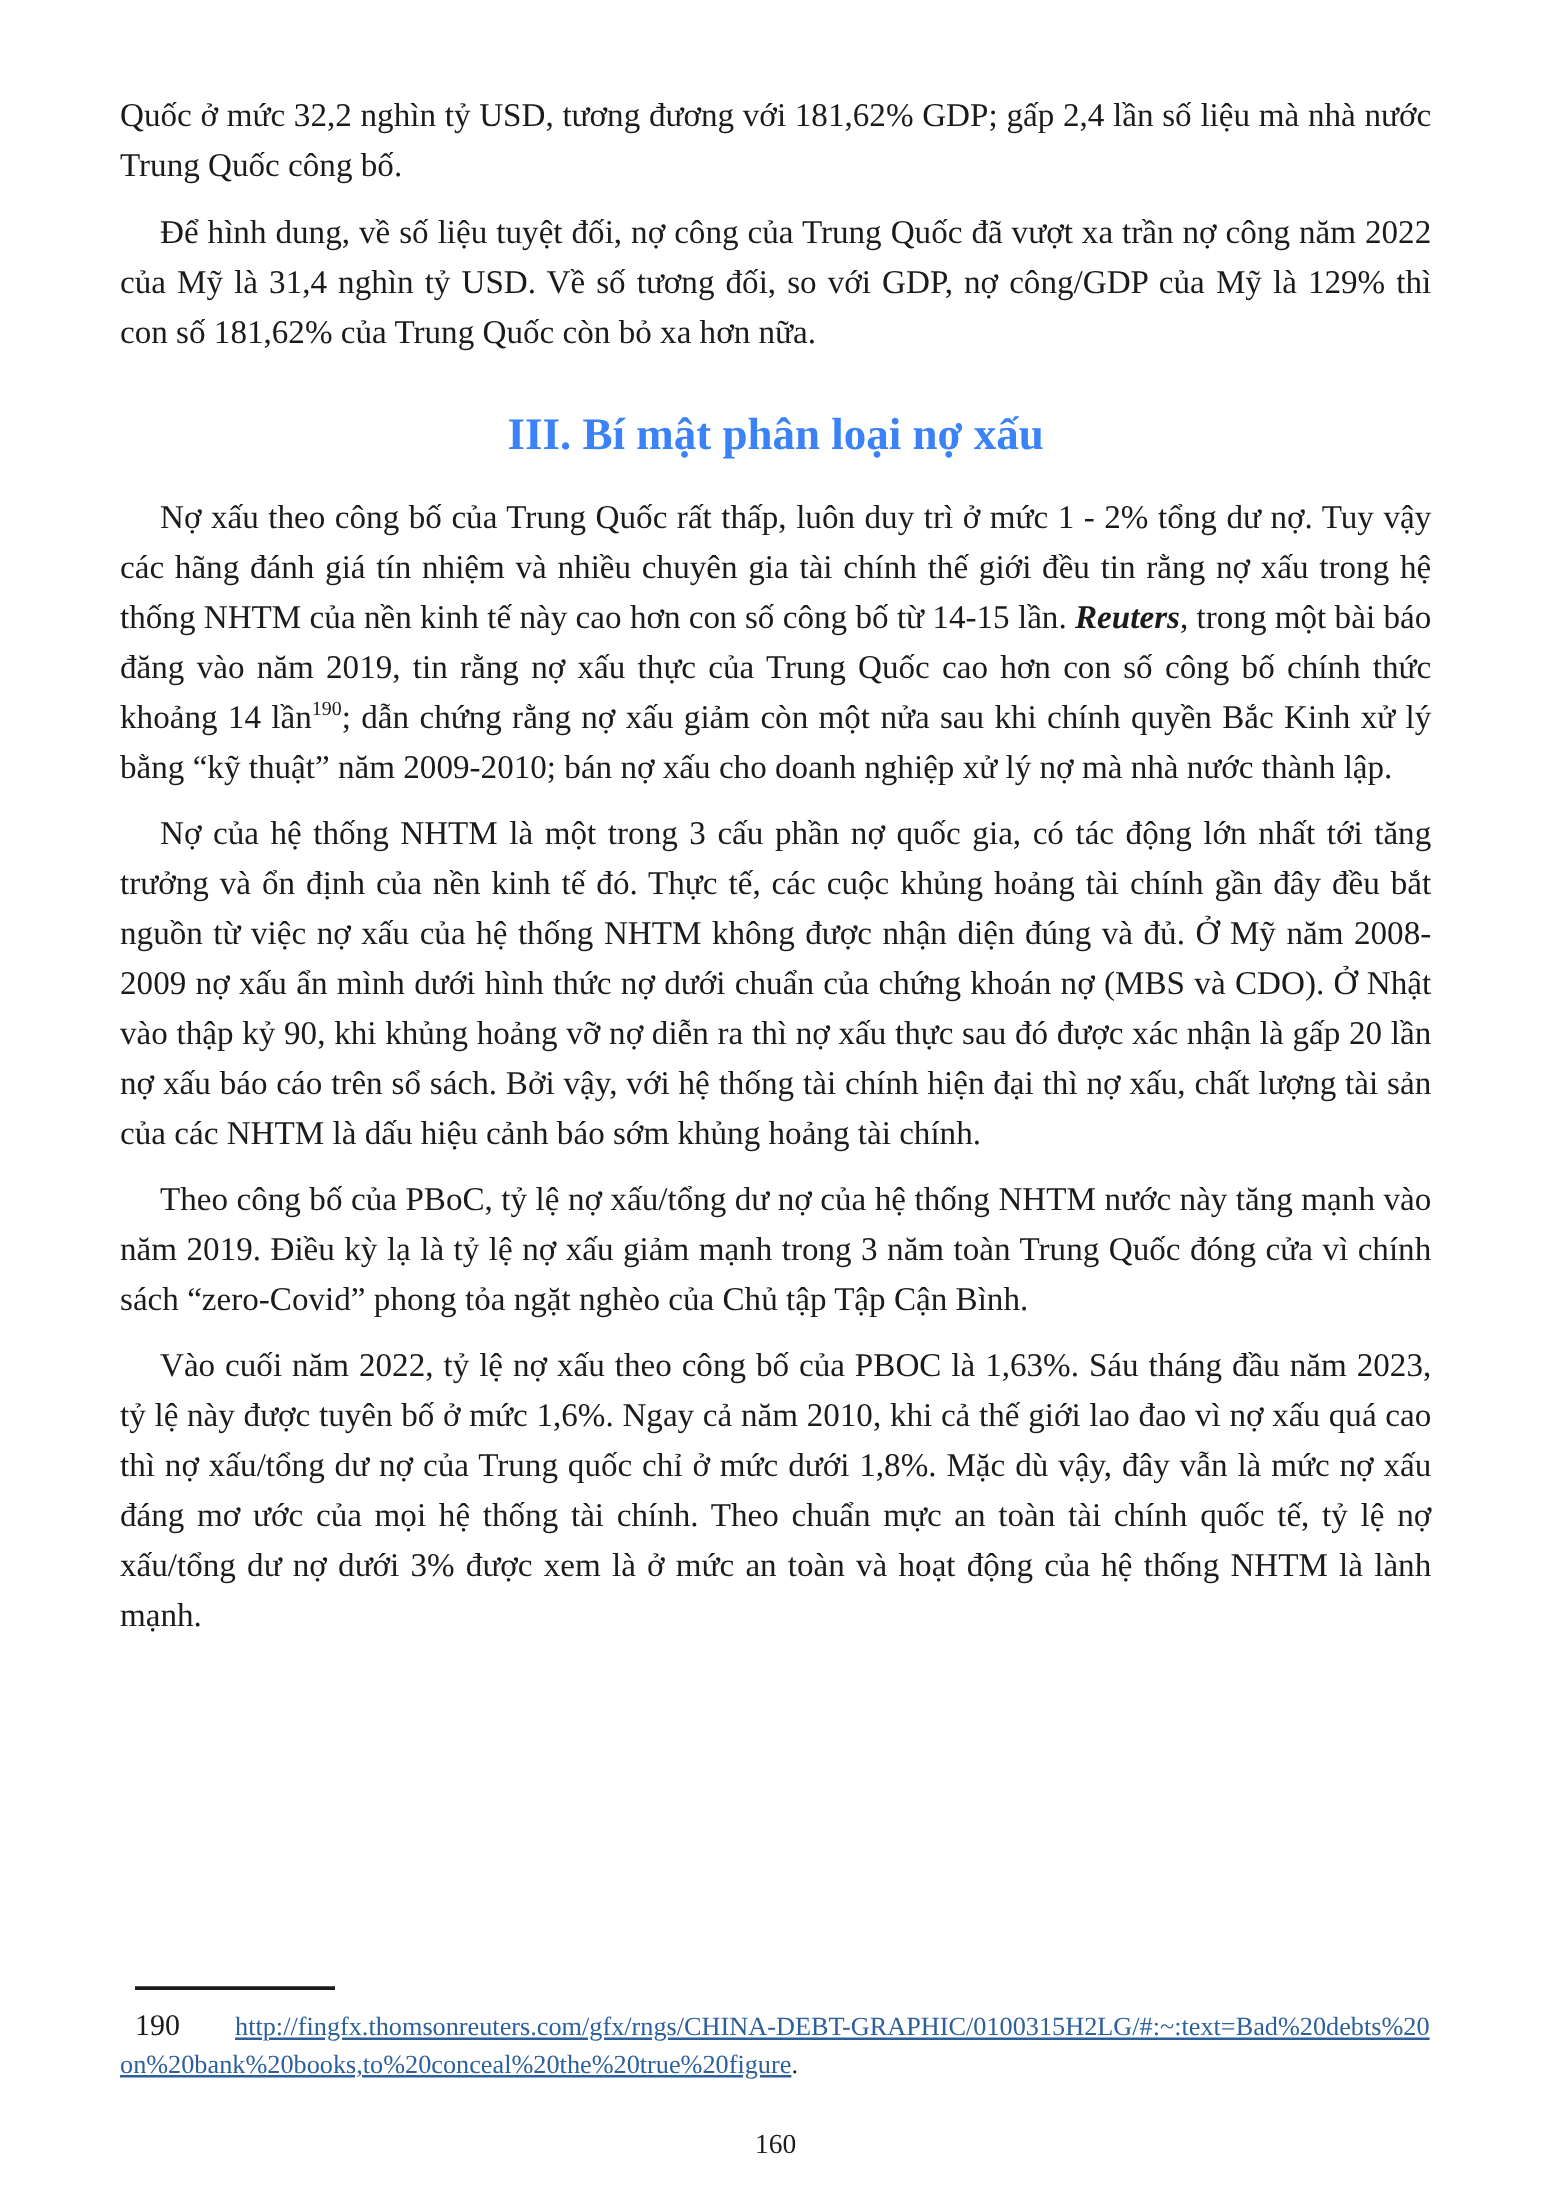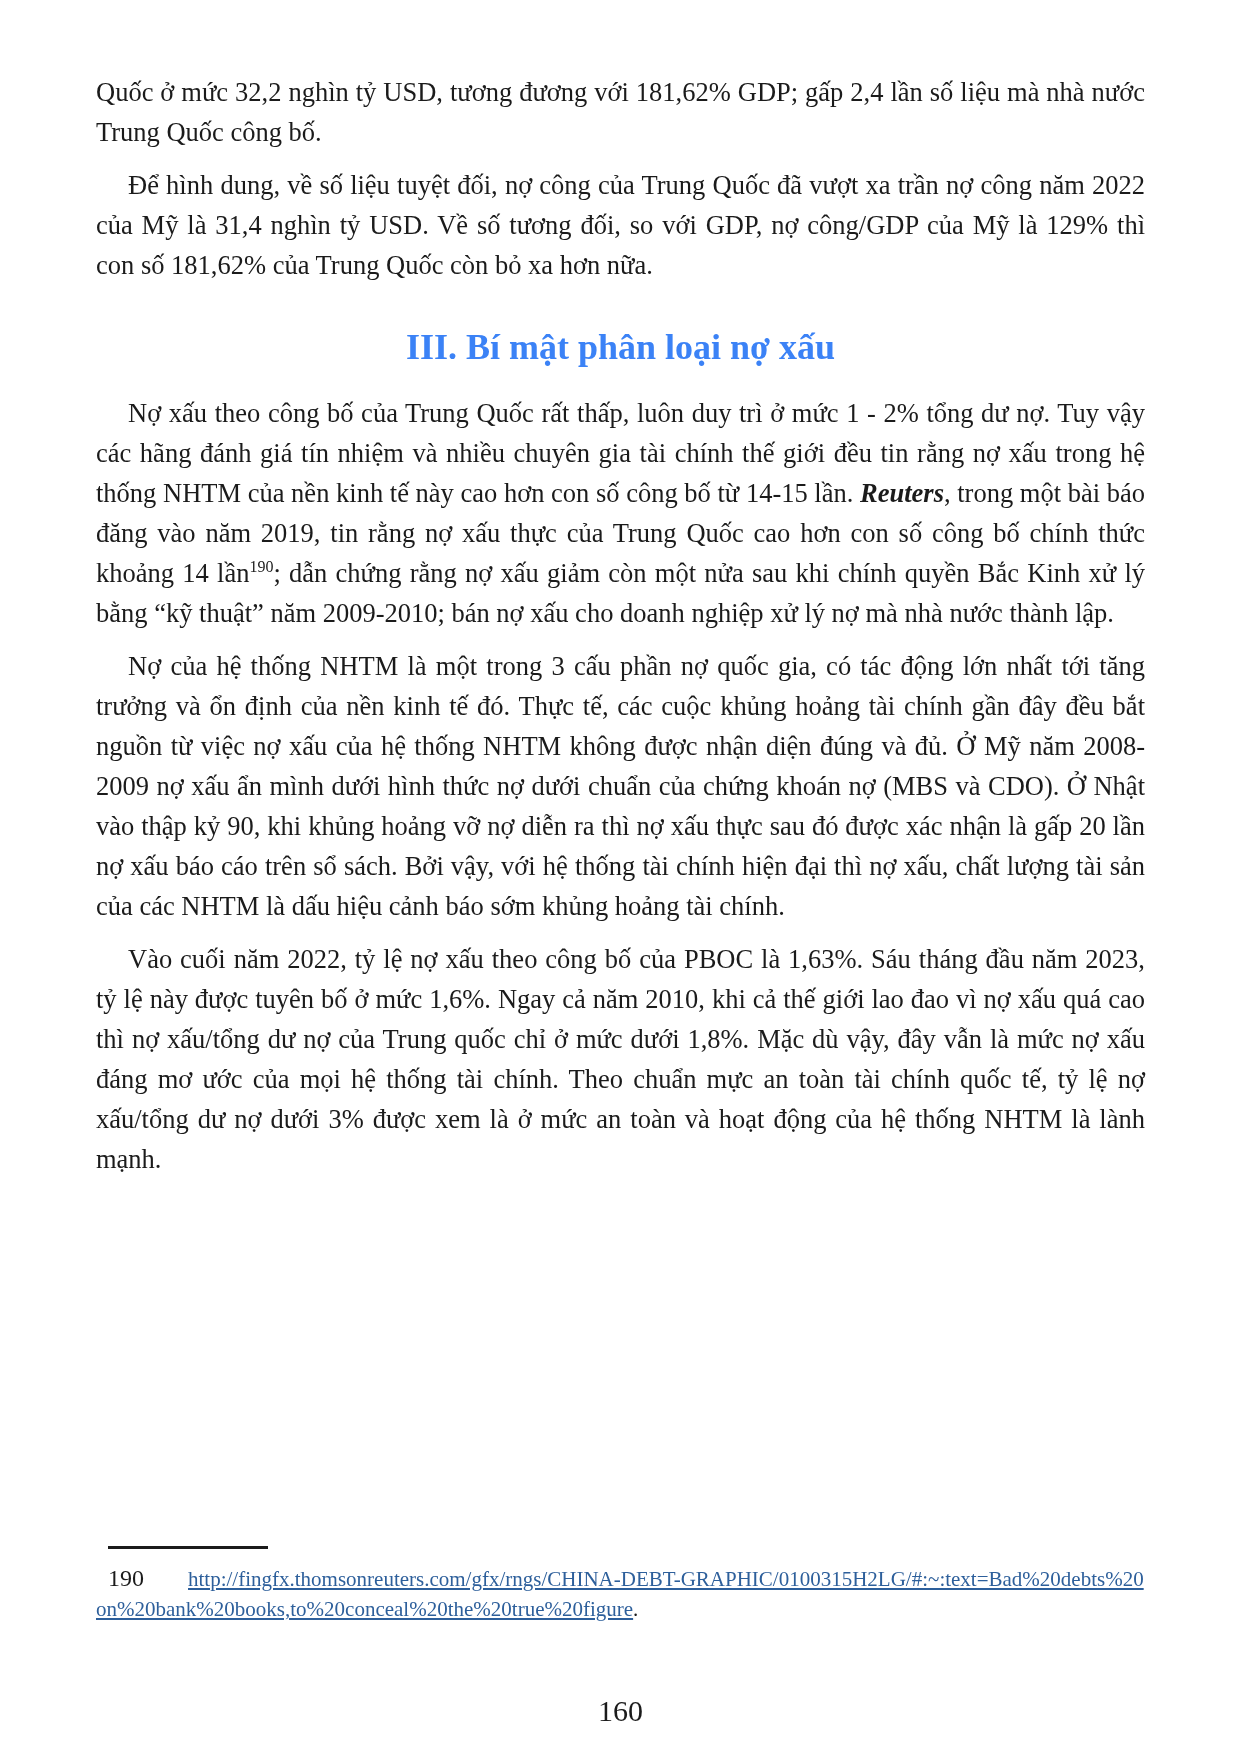--- a/index.html
+++ b/index.html
@@ -14,21 +14,20 @@
     font-family: "Liberation Serif", "DejaVu Serif", serif;
     color: #1b1b1b;
   }
   .page {
     box-sizing: border-box;
     width: 1241px;
     height: 1754px;
     padding: 72px 96px 26px 96px;
     display: flex;
     flex-direction: column;
-    gap: 34px;
   }
   .body-text {
     font-size: 26.5px;
     line-height: 40px;
     text-align: justify;
   }
   p.para {
     margin: 0 0 13px 0;
     text-indent: 32px;
   }
@@ -83,21 +82,21 @@
   .footnote a.fn-link {
     color: #2d5f9b;
     text-decoration: underline;
     text-decoration-color: #2d5f9b;
     cursor: pointer;
     text-align: right;
   }
   .footnote .fn-suffix { color: #1b1b1b; }
   .page-number {
     text-align: center;
-    font-size: 30px;
+    font-size: 22px;
     margin-top: 36px;
     color: #1b1b1b;
   }
 </style>
 </head>
 <body>
 
 <div class="page">
 
   <div class="body-text">
@@ -107,20 +106,21 @@
     <p class="para">Để hình dung, về số liệu tuyệt đối, nợ công của Trung Quốc đã vượt xa trần nợ công năm 2022 của Mỹ là 31,4 nghìn tỷ USD. Về số tương đối, so với GDP, nợ công/GDP của Mỹ là 129% thì con số 181,62% của Trung Quốc còn bỏ xa hơn nữa.</p>
 
 
     <h1 class="chapter-heading">III. Bí mật phân loại nợ xấu</h1>
 
     <p class="para"><span>Nợ xấu theo công bố của Trung Quốc rất thấp, luôn duy trì ở mức 1 - 2% tổng dư nợ. Tuy vậy các hãng đánh giá tín nhiệm và nhiều chuyên gia tài chính thế giới đều tin rằng nợ xấu trong hệ thống NHTM của nền kinh tế này cao hơn con số công bố từ 14-15 lần. </span><span class="italic">Reuters</span><span>, trong một bài báo đăng vào năm 2019, tin rằng nợ xấu thực của Trung Quốc cao hơn con số công bố chính thức khoảng 14 lần</span><sup class="fn-ref">190</sup><span>; dẫn chứng rằng nợ xấu giảm còn một nửa sau khi chính quyền Bắc Kinh xử lý bằng “kỹ thuật” năm 2009-2010; bán nợ xấu cho doanh nghiệp xử lý nợ mà nhà nước thành lập.</span></p>
 
     <p class="para">Nợ của hệ thống NHTM là một trong 3 cấu phần nợ quốc gia, có tác động lớn nhất tới tăng trưởng và ổn định của nền kinh tế đó. Thực tế, các cuộc khủng hoảng tài chính gần đây đều bắt nguồn từ việc nợ xấu của hệ thống NHTM không được nhận diện đúng và đủ. Ở Mỹ năm 2008-2009 nợ xấu ẩn mình dưới hình thức nợ dưới chuẩn của chứng khoán nợ (MBS và CDO). Ở Nhật vào thập kỷ 90, khi khủng hoảng vỡ nợ diễn ra thì nợ xấu thực sau đó được xác nhận là gấp 20 lần nợ xấu báo cáo trên sổ sách. Bởi vậy, với hệ thống tài chính hiện đại thì nợ xấu, chất lượng tài sản của các NHTM là dấu hiệu cảnh báo sớm khủng hoảng tài chính.</p>
 
 
+    <p class="para">Theo công bố của PBoC, tỷ lệ nợ xấu/tổng dư nợ của hệ thống NHTM nước này tăng mạnh vào năm 2019. Điều kỳ lạ là tỷ lệ nợ xấu giảm mạnh trong 3 năm toàn Trung Quốc đóng cửa vì chính sách “zero-Covid” phong tỏa ngặt nghèo của Chủ tập Tập Cận Bình.</p>
 
     <p class="para">Vào cuối năm 2022, tỷ lệ nợ xấu theo công bố của PBOC là 1,63%. Sáu tháng đầu năm 2023, tỷ lệ này được tuyên bố ở mức 1,6%. Ngay cả năm 2010, khi cả thế giới lao đao vì nợ xấu quá cao thì nợ xấu/tổng dư nợ của Trung quốc chỉ ở mức dưới 1,8%. Mặc dù vậy, đây vẫn là mức nợ xấu đáng mơ ước của mọi hệ thống tài chính. Theo chuẩn mực an toàn tài chính quốc tế, tỷ lệ nợ xấu/tổng dư nợ dưới 3% được xem là ở mức an toàn và hoạt động của hệ thống NHTM là lành mạnh.</p>
 
   </div>
 
   <div class="footnote-block">
     <div class="footnote-rule"></div>
     <div class="footnote"><span class="fn-number">190</span><a class="fn-link">http://fingfx.thomsonreuters.com/gfx/rngs/CHINA-DEBT-GRAPHIC/0100315H2LG/#:~:text=Bad%20debts%20on%20bank%20books,to%20conceal%20the%20true%20figure</a><span class="fn-suffix">.</span></div>
   </div>
 

